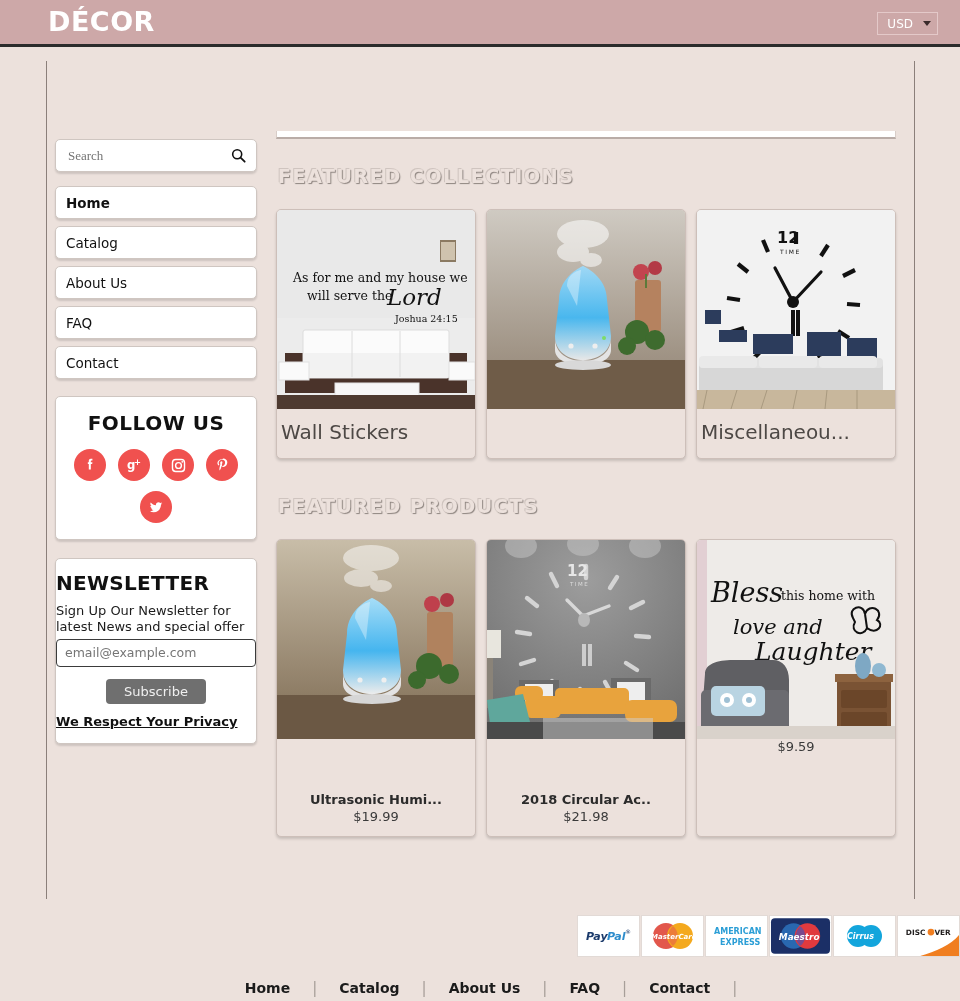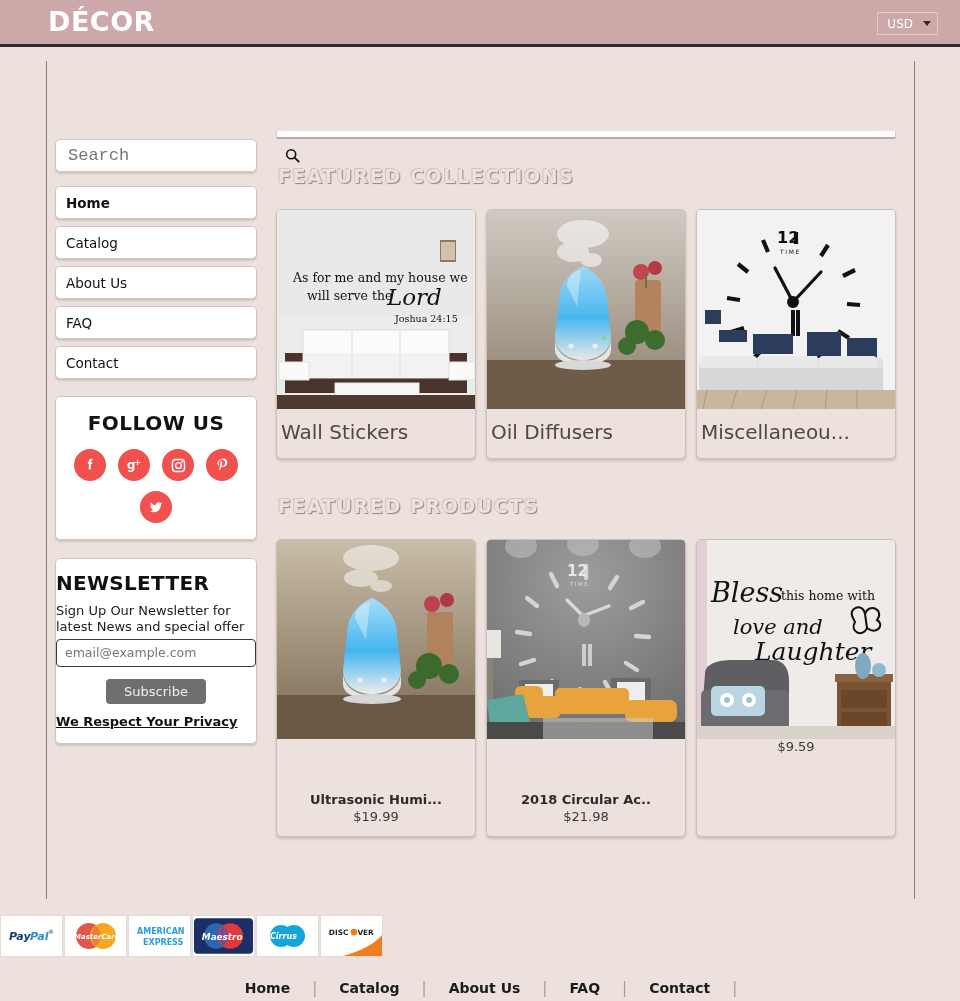--- a/index.html
+++ b/index.html
@@ -108,24 +108,24 @@
   .search-box {
     height: 33px;
     display: flex;
     align-items: center;
     padding: 0 10px;
     margin-bottom: 14px;
   }
   .search-input {
     border: 0; outline: 0;
     flex: 1;
-    font-size: 17px;
+    font-size: 13px;
     color: #b91c1c;
     background: transparent;
-    font-family: Liberation Mono, monospace;
+    font-family: Liberation Serif, serif;
   }
   .search-btn {
     border: 0; background: transparent;
     cursor: pointer; padding: 0;
     display: flex; align-items: center;
   }
 
   .nav-item {
     height: 33px;
     display: flex;
@@ -249,21 +249,21 @@
   .product-price {
     text-align: center;
     font-size: 13px;
     color: #3a3a3a;
     padding-bottom: 12px;
   }
   .section-gap { height: 36px; }
 
   
   .footer { position: absolute; left: 0; top: 868px; width: 960px; }
-  .pay-row { display: flex; justify-content: flex-start; gap: 1px; }
+  .pay-row { display: flex; justify-content: flex-end; gap: 1px; }
   .pay-card {
     width: 63px; height: 42px;
     background: #fff;
     border: 1px solid #e2dad6;
     display: flex; align-items: center; justify-content: center;
     overflow: hidden;
     position: relative;
   }
   .pay-card svg { display: block; }
 
@@ -434,21 +434,20 @@
             <circle cx="140" cy="136" r="9"></circle>
           </g>
           <path d="M72 90 C72 66, 96 56, 96 56 C96 56, 120 66, 120 90 L124 126 C124 142, 110 150, 96 150 C82 150, 68 142, 68 126 Z" fill="url(#difbody)"></path>
           <path d="M68 128 C68 144, 82 151, 96 151 C110 151, 124 144, 124 128 L124 140 C124 150, 111 155, 96 155 C81 155, 68 150, 68 140 Z" fill="#e4e4e4"></path>
           <ellipse cx="96" cy="155" rx="28" ry="5" fill="#d8d8d8"></ellipse>
           <circle cx="84" cy="136" r="2.6" fill="#eeeeee"></circle>
           <circle cx="108" cy="136" r="2.6" fill="#eeeeee"></circle>
           <circle cx="117" cy="128" r="2" fill="#7ddb6a"></circle>
           <path d="M80 76 C80 62, 94 60, 94 60 L90 96 Z" fill="#ffffff" opacity="0.35"></path>
         </svg>
-        <div class="collection-label">Oil Diffusers</div>
       </div>
 
       <div class="collection-card">
         <svg class="collection-img" viewBox="0 0 198 199">
           <rect width="198" height="199" fill="#f2f2f2"></rect>
           <g stroke="#111" stroke-width="4.2" stroke-linecap="butt">
             <line x1="99" y1="22" x2="99" y2="34"></line>
             <line x1="66" y1="30" x2="71" y2="42"></line>
             <line x1="41" y1="54" x2="51" y2="62"></line>
             <line x1="30" y1="88" x2="43" y2="90"></line>

